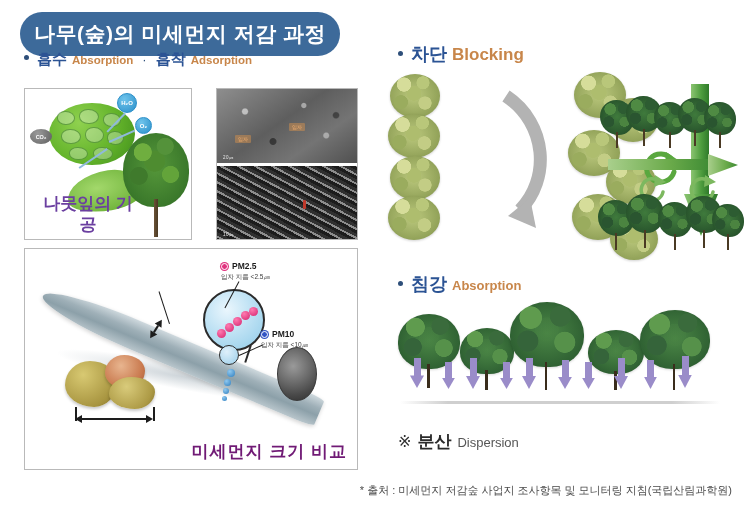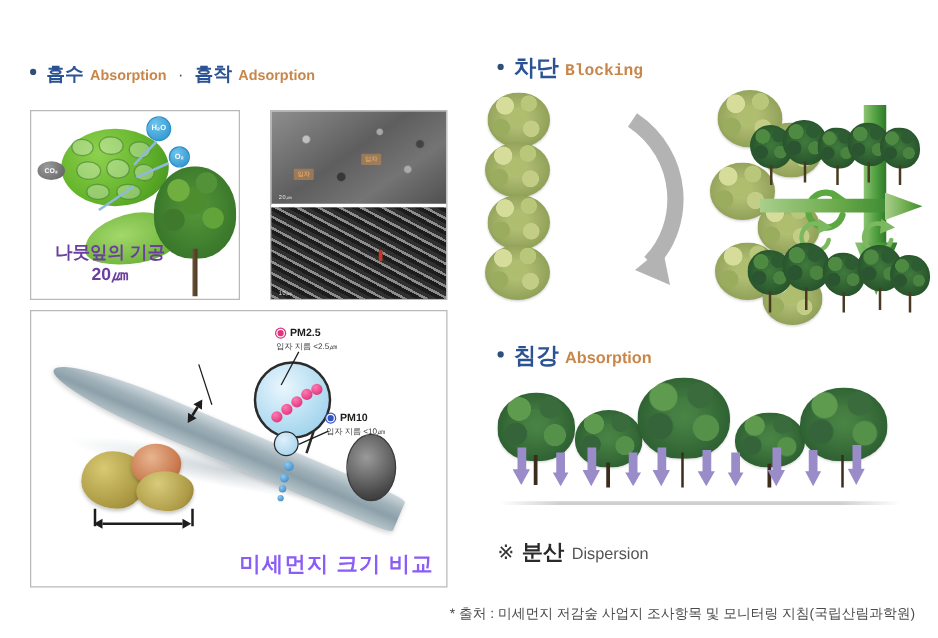--- a/index.html
+++ b/index.html
@@ -32,21 +32,21 @@
   .ko { color: #2b5394; font-weight: bold; }
   .en { color: #c8864a; font-weight: bold; }
 
   .head-absorb { left: 24px; top: 50px; font-size: 14px; }
   .head-absorb .ko { font-size: 15px; }
   .head-absorb .en { font-size: 11.5px; }
   .mid-dot { color: #2e4f7a; font-size: 13px; margin: 0 4px; }
 
   .head-blocking { left: 398px; top: 42px; }
   .head-blocking .ko { font-size: 18px; }
-  .head-blocking .en { font-size: 13px; font-family: Liberation Mono, monospace; }
+  .head-blocking .en { font-size: 17px; }
 
   .head-deposition { left: 398px; top: 272px; }
   .head-deposition .ko { font-size: 18px; }
   .head-deposition .en { font-size: 13px; }
 
   .head-dispersion {
     position: absolute; left: 398px; top: 430px;
     display: flex; align-items: baseline; gap: 6px; white-space: nowrap;
   }
   .head-dispersion .mark { color: #333; font-size: 16px; }
@@ -90,21 +90,21 @@
   .leaf-shape {
     position: absolute; left: 42px; top: 82px; width: 76px; height: 40px;
     background: radial-gradient(ellipse at 40% 40%, #a3d86b, #5fa82c);
     border-radius: 58% 42% 45% 55% / 62% 58% 42% 38%;
     transform: rotate(-9deg);
   }
   .stomata-label {
     position: absolute; left: 10px; top: 104px; width: 106px;
     color: #6b3fa0; font-weight: bold; text-align: center; line-height: 1.25;
   }
-  .stomata-label .l1 { font-size: 14px; }
+  .stomata-label .l1 { font-size: 17px; }
   .stomata-label .l2 { font-size: 14px; }
 
   .tree-photo {
     position: absolute; right: 2px; bottom: 2px; width: 66px; height: 104px;
   }
   .tree-photo .crown {
     position: absolute; left: 0; top: 0; width: 66px; height: 74px;
     border-radius: 50% 50% 46% 46%;
     background:
       radial-gradient(circle at 30% 26%, #6fae3f 0 12%, transparent 13%),
@@ -230,21 +230,21 @@
   .arrow-dbl .bar { height: 1.5px; background: #1d1d1d; flex: 1; }
   .arrow-dbl .tipL, .arrow-dbl .tipR {
     width: 0; height: 0; border-top: 4px solid transparent; border-bottom: 4px solid transparent;
   }
   .arrow-dbl .tipL { border-right: 7px solid #1d1d1d; }
   .arrow-dbl .tipR { border-left: 7px solid #1d1d1d; }
   .tick { position: absolute; width: 1.5px; background: #1d1d1d; }
 
   .size-title {
     position: absolute; right: 10px; bottom: 6px;
-    color: #8b5cf6; font-size: 17px; font-weight: bold; letter-spacing: 1px;
+    color: #701a75; font-size: 17px; font-weight: bold; letter-spacing: 1px;
   }
 
   
   .blocking-area { position: absolute; left: 388px; top: 72px; width: 350px; height: 175px; }
 
   .canopy {
     position: absolute; border-radius: 50%;
     background:
       radial-gradient(circle at 28% 24%, #d6dd9a 0 14%, transparent 15%),
       radial-gradient(circle at 66% 20%, #b9c77a 0 13%, transparent 14%),
@@ -315,20 +315,21 @@
   .source {
     position: absolute; right: 18px; bottom: 12px;
     font-size: 11px; color: #4a4a4a; white-space: nowrap;
   }
 </style>
 </head>
 <body>
 
 <div id="page">
 
+  <div class="title-banner">나무(숲)의 미세먼지 저감 과정</div>
 
   <div class="sec-head head-absorb">
     <span class="bullet-dot"></span>
     <span class="ko">흡수</span>
     <span class="en">Absorption</span>
     <span class="mid-dot">·</span>
     <span class="ko">흡착</span>
     <span class="en">Adsorption</span>
   </div>
 

